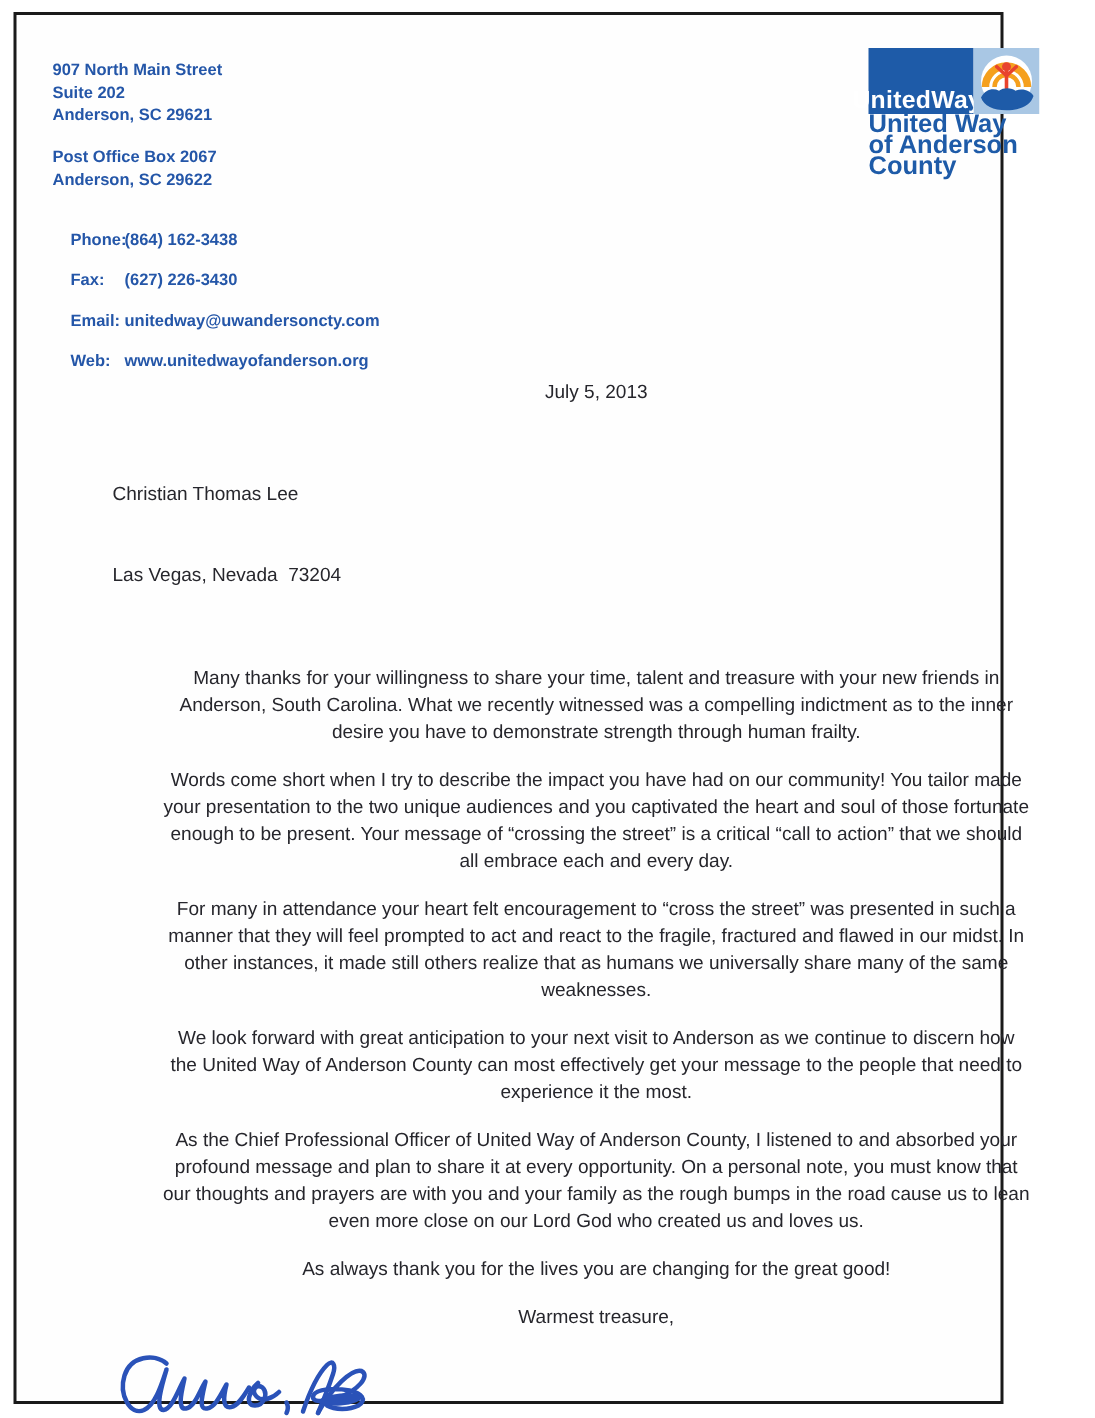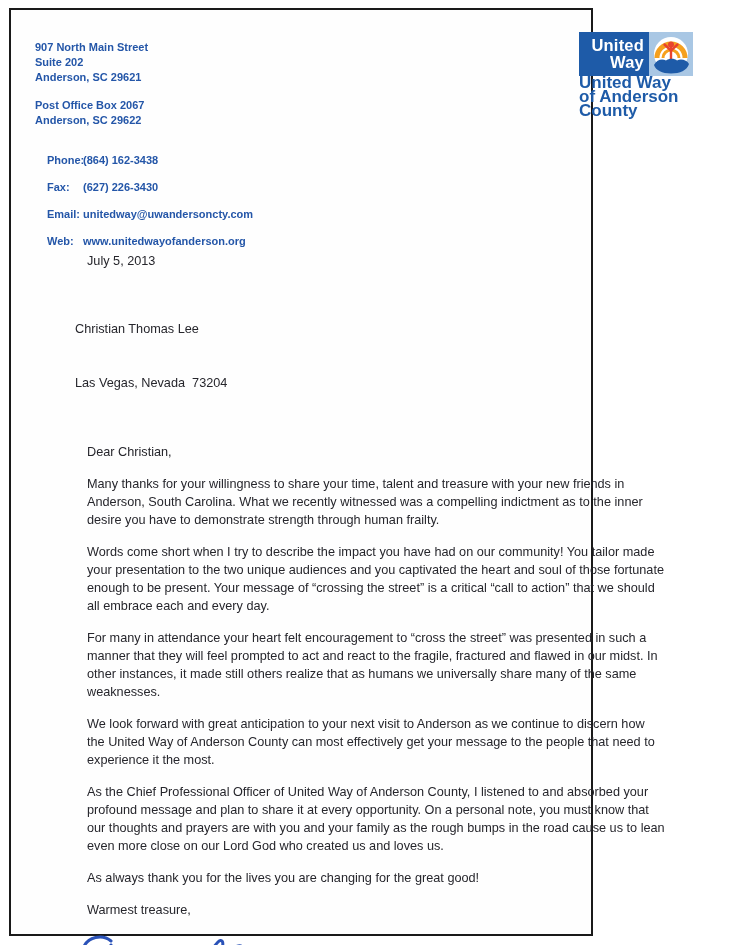--- a/index.html
+++ b/index.html
@@ -2,53 +2,53 @@
 <html><head>
 <meta charset="utf-8">
 <style>
   html, body { margin:0; padding:0; }
   body {
     width:730px; height:945px; background:#ffffff;
     font-family:"Liberation Sans", sans-serif;
     position:relative; overflow:hidden;
   }
   .page {
-    position:absolute; left:9px; top:8px; width:584px; height:928px;
+    position:absolute; left:9px; top:8px; width:660px; height:928px;
     border:2px solid #1a1a1a; background:#fefefe; box-sizing:border-box;
   }
   
   .addr-block {
     position:absolute; left:24px; top:30px;
     color:#2456a8; font-size:11px; line-height:15px; font-weight:600;
   }
   .addr-line { margin:0; }
   .addr-gap { height:13px; }
   .contact-row { display:flex; margin:12px; }
   .contact-label { width:36px; flex:0 0 36px; }
   .contact-value { flex:1; }
   
   .logo-lockup { position:absolute; left:568px; top:22px; width:120px; }
   .logo-mark { display:flex; }
   .logo-word {
     width:70px; height:44px; background:#1e5ba8; color:#ffffff;
-    display:flex; flex-direction:column; justify-content:center; align-items:flex-end;
+    display:flex; flex-direction:row; justify-content:center; align-items:flex-end;
     padding-right:5px; box-sizing:border-box;
     font-size:16.5px; line-height:17px; font-weight:600; letter-spacing:.2px;
   }
   .logo-sym { width:44px; height:44px; display:block; }
   .logo-caption {
     margin-top:0; color:#1e5ba8; font-weight:700;
     font-size:17px; line-height:14px;
   }
   
   .body-block {
     position:absolute; left:64px; top:242px; width:645px;
     color:#26262c; font-size:12.7px; line-height:18px;
   }
-  .body-block p { margin:0 12px 14px; white-space:pre-line; }
+  .body-block p { margin:0 12px 14px; white-space:pre-line;text-align:center; }
   .recipient { white-space:pre-wrap; margin:0 0 15px; }
   .date-line { margin-bottom:16px; }
   .closing { margin-bottom:0; }
   .signature { display:block; margin:3px 0 0 0; }
 </style>
 </head>
 <body>
 
 <div class="page">
 
@@ -101,21 +101,20 @@
   </div>
 
   <div class="body-block">
     <p class="date-line">July 5, 2013</p>
 
     <div class="recipient">
       <div>Christian Thomas Lee</div>
       <div>Las Vegas, Nevada  73204</div>
     </div>
 
-    <p>Dear Christian,</p>
 
     <p>Many thanks for your willingness to share your time, talent and treasure with your new friends in
 Anderson, South Carolina. What we recently witnessed was a compelling indictment as to the inner
 desire you have to demonstrate strength through human frailty.</p>
     <p>Words come short when I try to describe the impact you have had on our community! You tailor made
 your presentation to the two unique audiences and you captivated the heart and soul of those fortunate
 enough to be present. Your message of “crossing the street” is a critical “call to action” that we should
 all embrace each and every day.</p>
     <p>For many in attendance your heart felt encouragement to “cross the street” was presented in such a
 manner that they will feel prompted to act and react to the fragile, fractured and flawed in our midst. In

